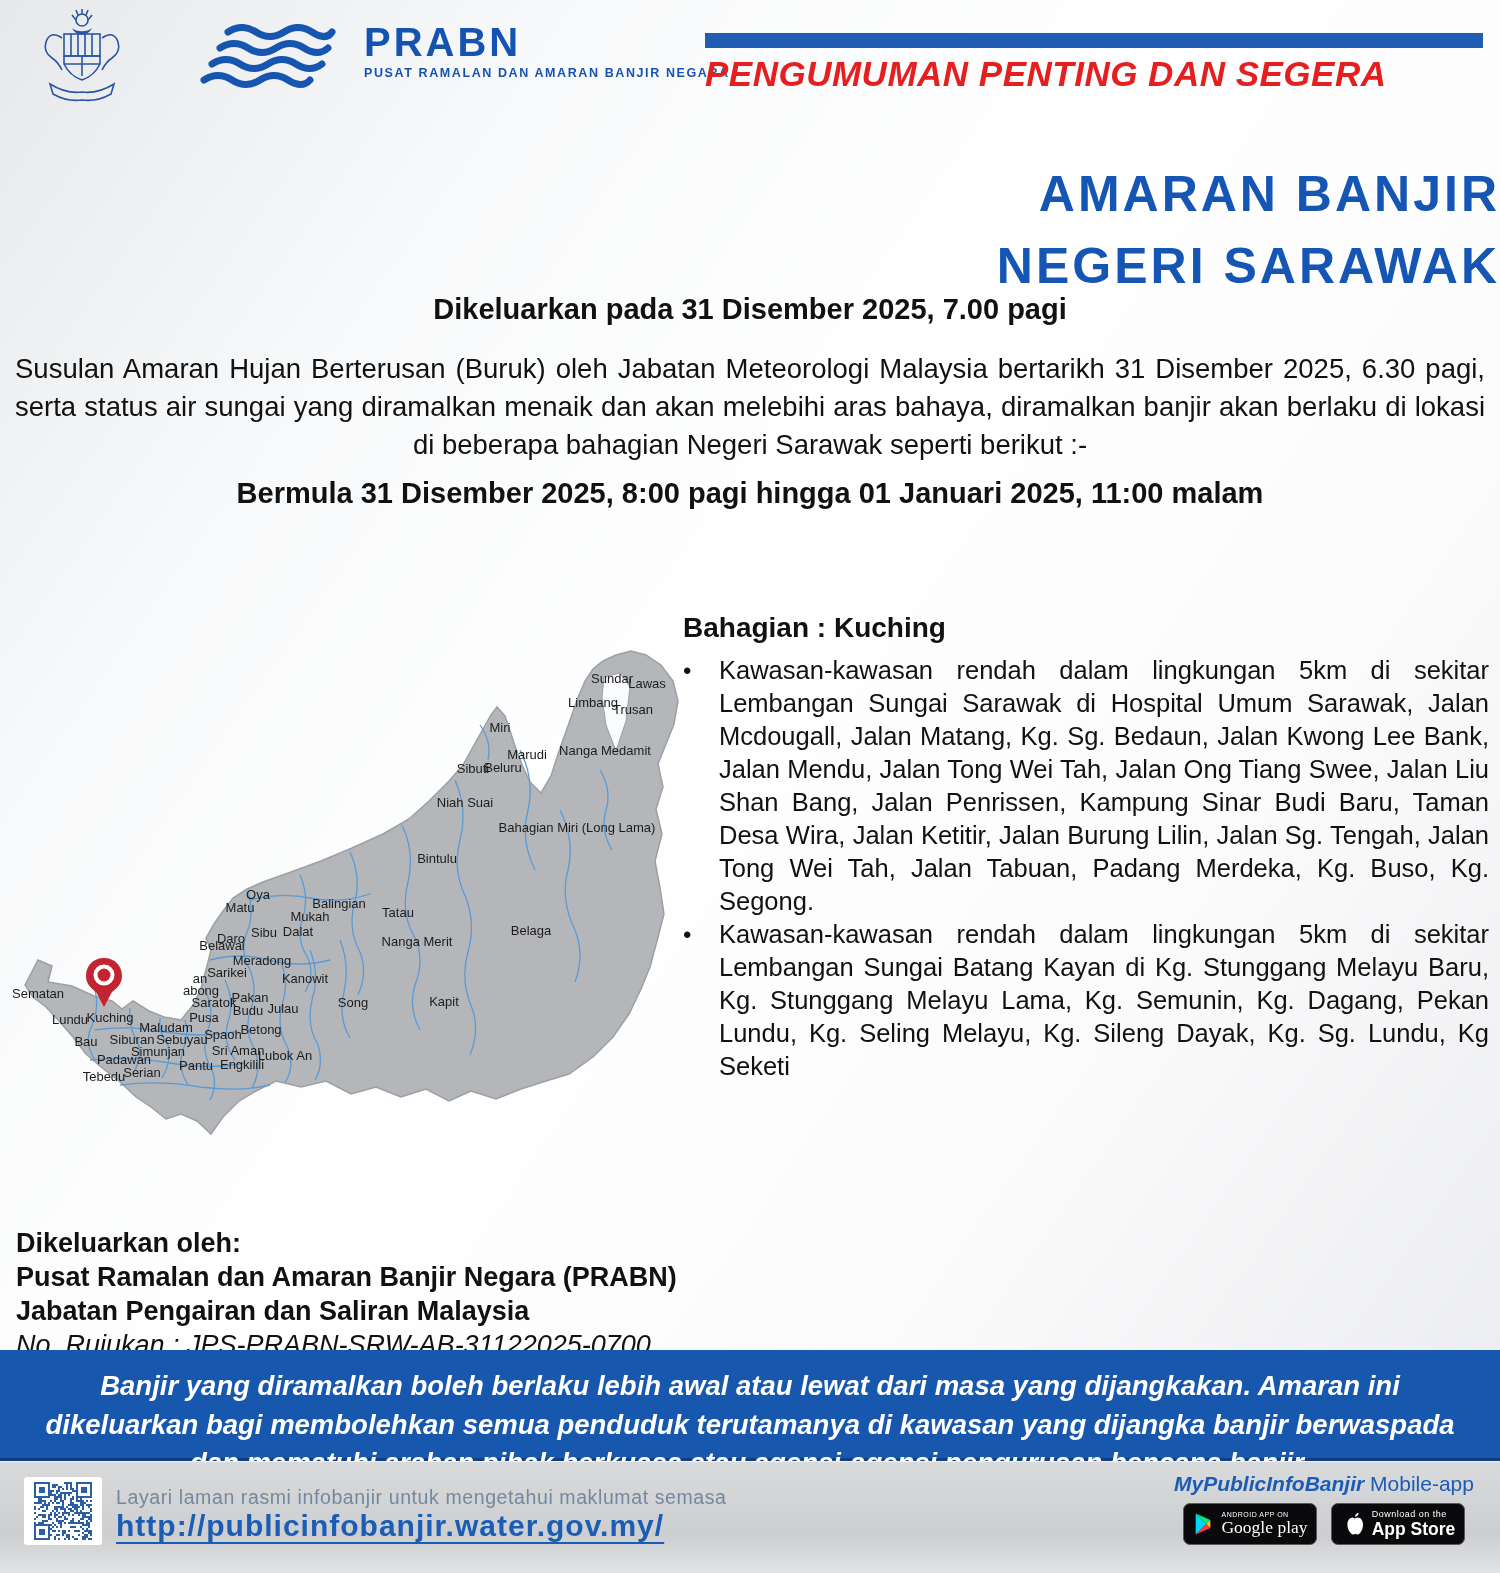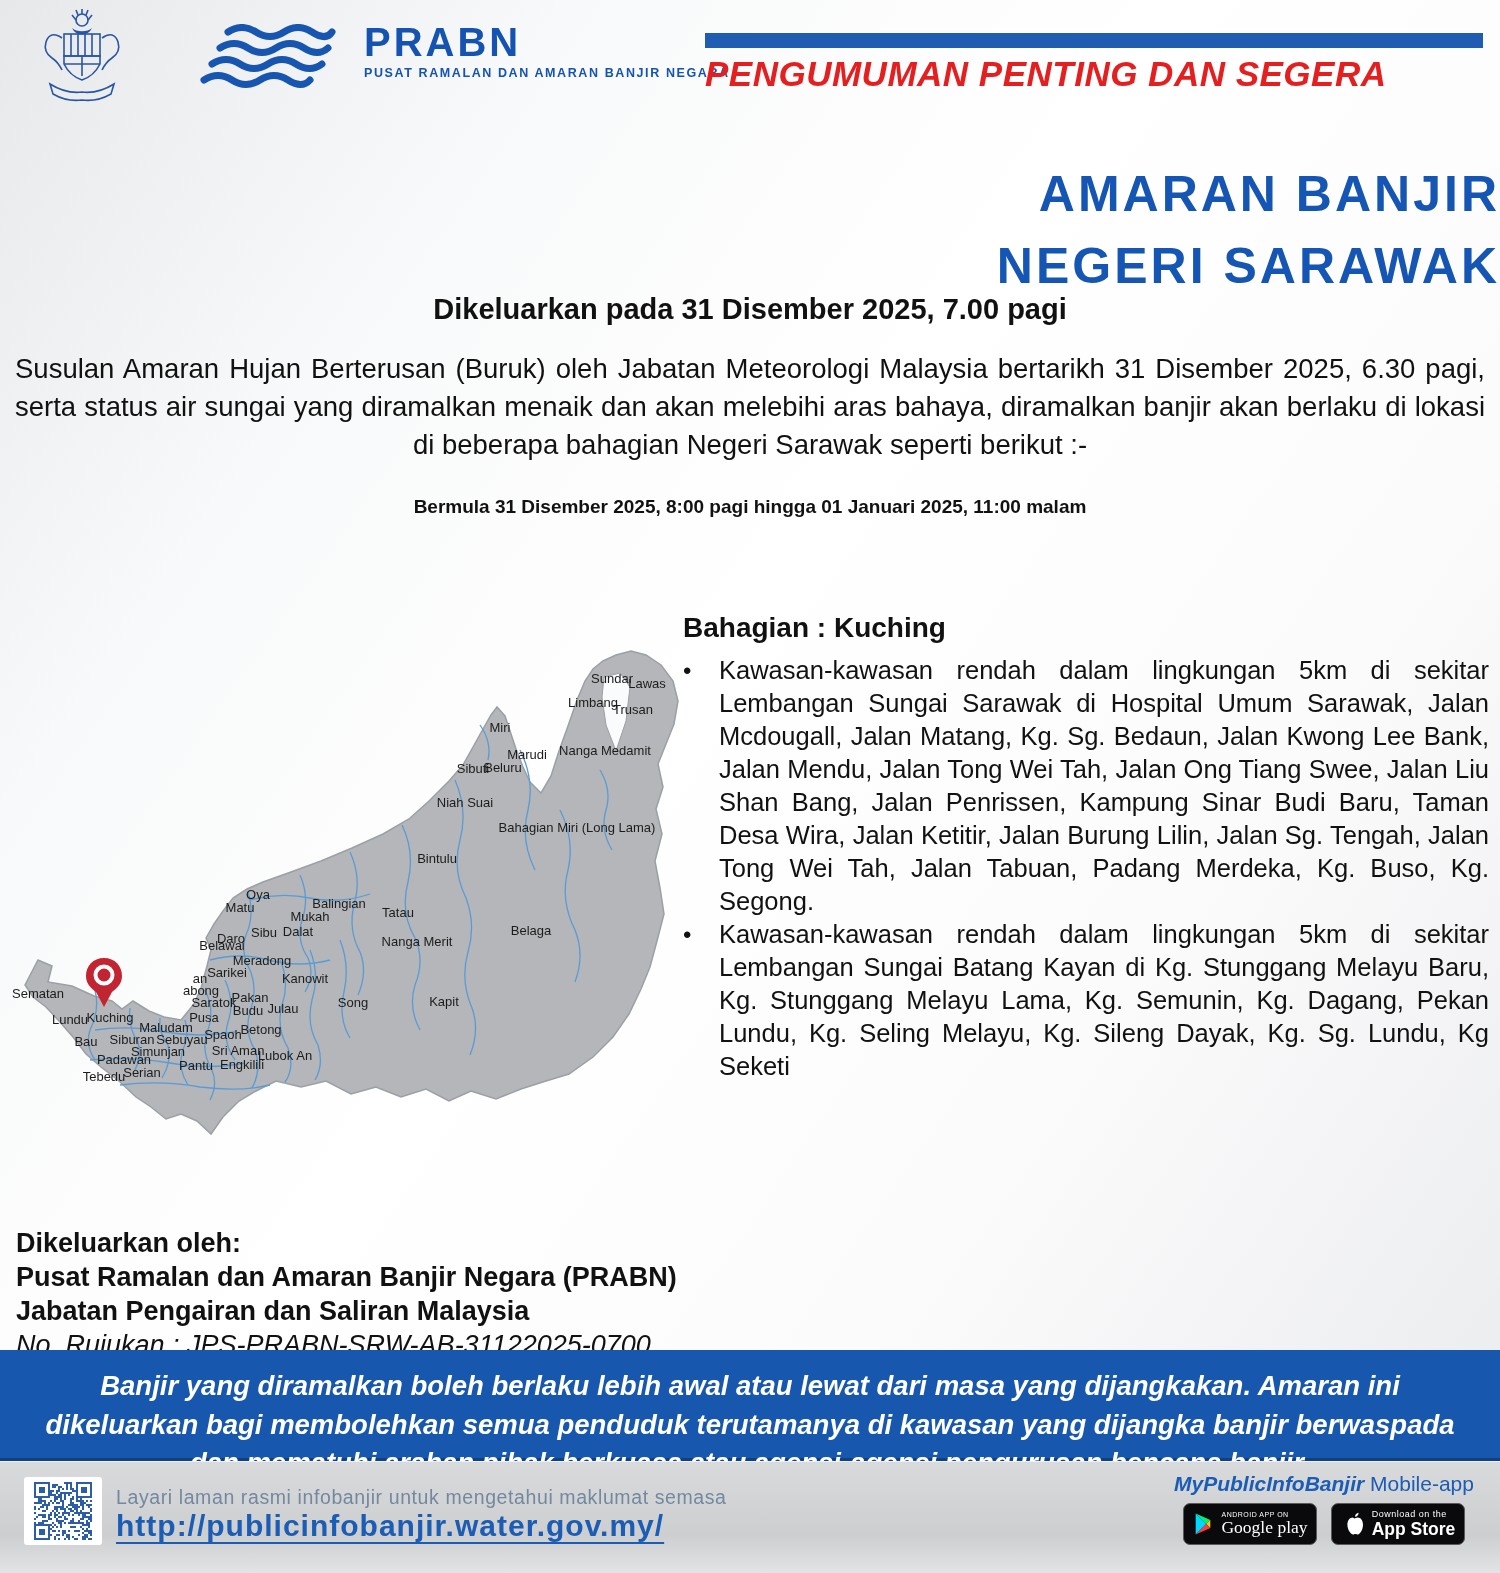--- a/index.html
+++ b/index.html
@@ -15,21 +15,21 @@
   .prabn-tagline{font-size:12.5px;font-weight:bold;color:#1553b2;letter-spacing:1.6px;margin-top:4px;white-space:nowrap;}
   .hdr-right{position:absolute;left:705px;top:33px;width:778px;}
   .hdr-bluebar{height:15px;background:#1f5cb2;}
   .hdr-red{margin-top:6px;font-size:35px;font-weight:800;font-style:italic;color:#e51f1f;letter-spacing:0.5px;white-space:nowrap;}
   
   .title{position:absolute;left:0;top:128px;width:100%;text-align:right;color:#1556b4;
          font-weight:800;font-size:50px;line-height:72px;letter-spacing:3px;margin-top:30px;}
   .issued{position:absolute;left:0;top:293px;width:100%;text-align:center;font-size:29px;font-weight:bold;color:#111;}
   .intro{position:absolute;left:15px;top:350px;width:1470px;font-size:27.5px;line-height:38px;color:#111;
          text-align:justify;text-align-last:center;}
-  .period{position:absolute;left:0;top:496px;width:100%;text-align:center;font-size:19px;font-weight:bold;color:#111;}
+  .period{position:absolute;left:0;top:477px;width:100%;text-align:center;font-size:29px;font-weight:bold;color:#111;}
   
   .map{position:absolute;left:0;top:630px;width:700px;height:520px;}
   .map svg.base{position:absolute;left:0;top:0;}
   .maplbl{position:absolute;transform:translate(-50%,-50%);font-size:13px;color:#1c1c1c;white-space:nowrap;}
   .pin{position:absolute;width:40px;height:52px;}
   
   .rcol{position:absolute;left:683px;top:612px;width:806px;color:#111;}
   .rcol h3{margin:0 0 10px 0;font-size:28px;font-weight:bold;}
   .bullet-row{display:flex;align-items:flex-start;}
   .bullet-marker{width:36px;flex:0 0 36px;font-size:24px;line-height:33px;}

